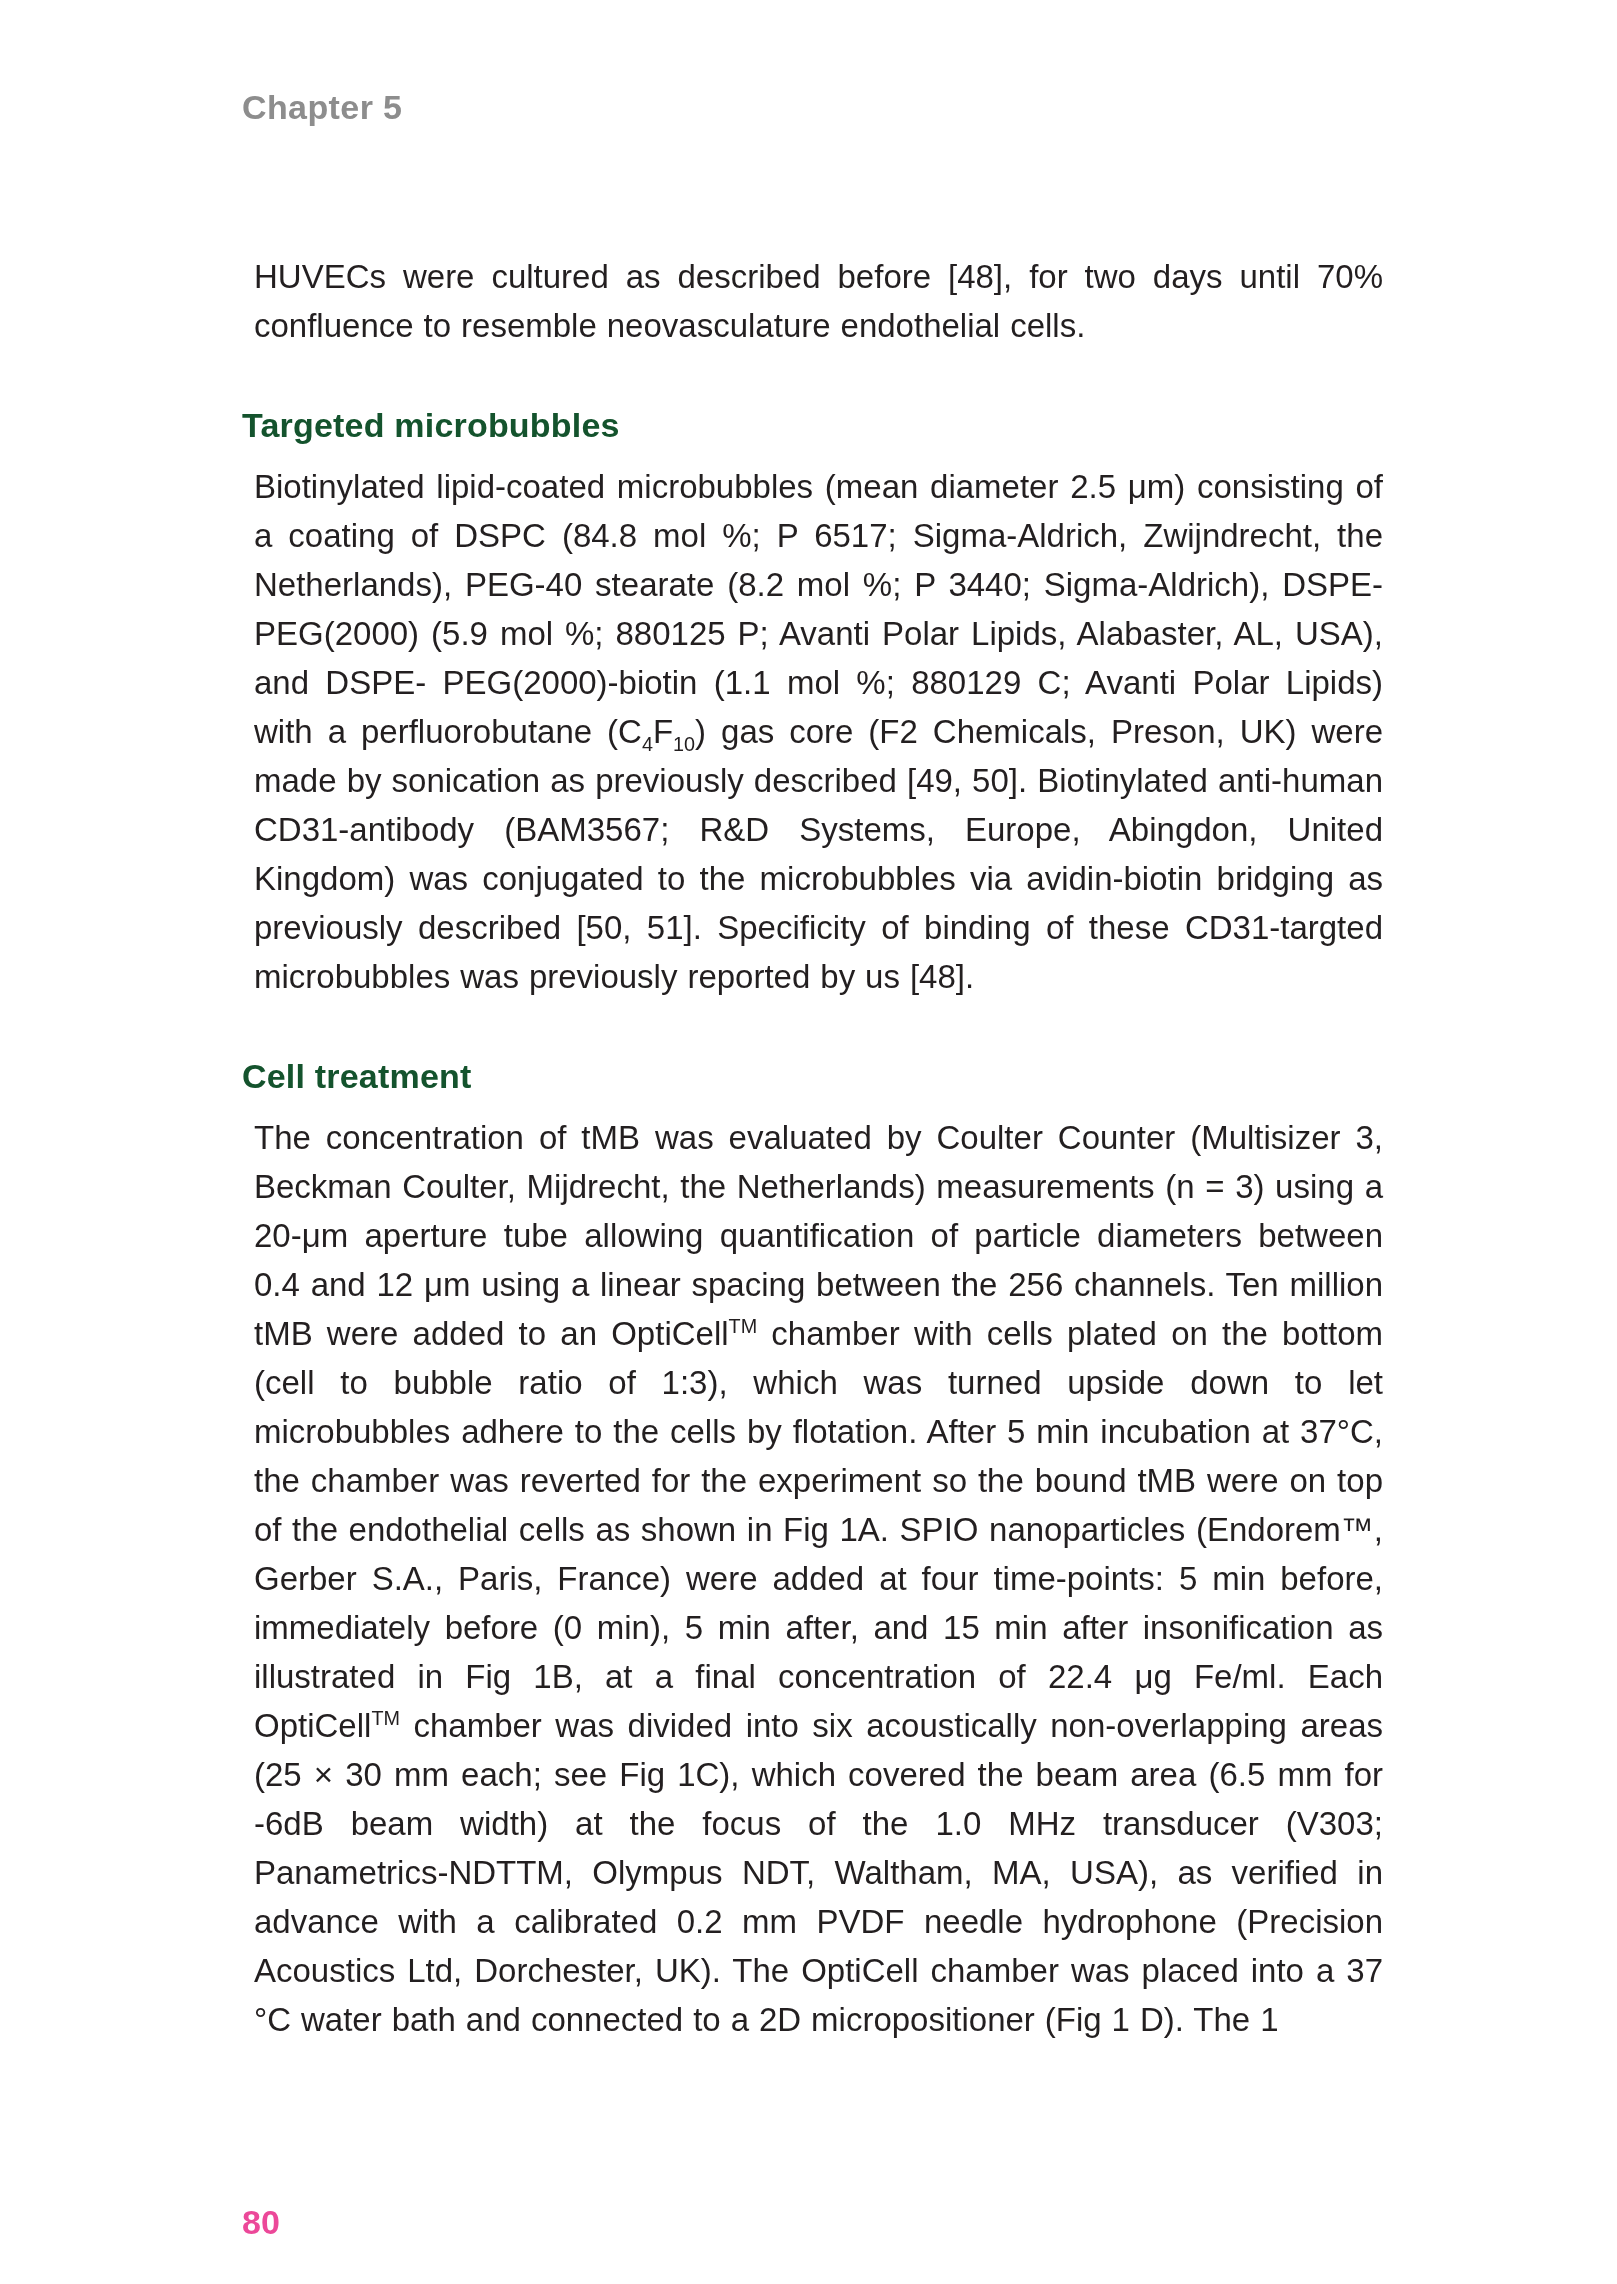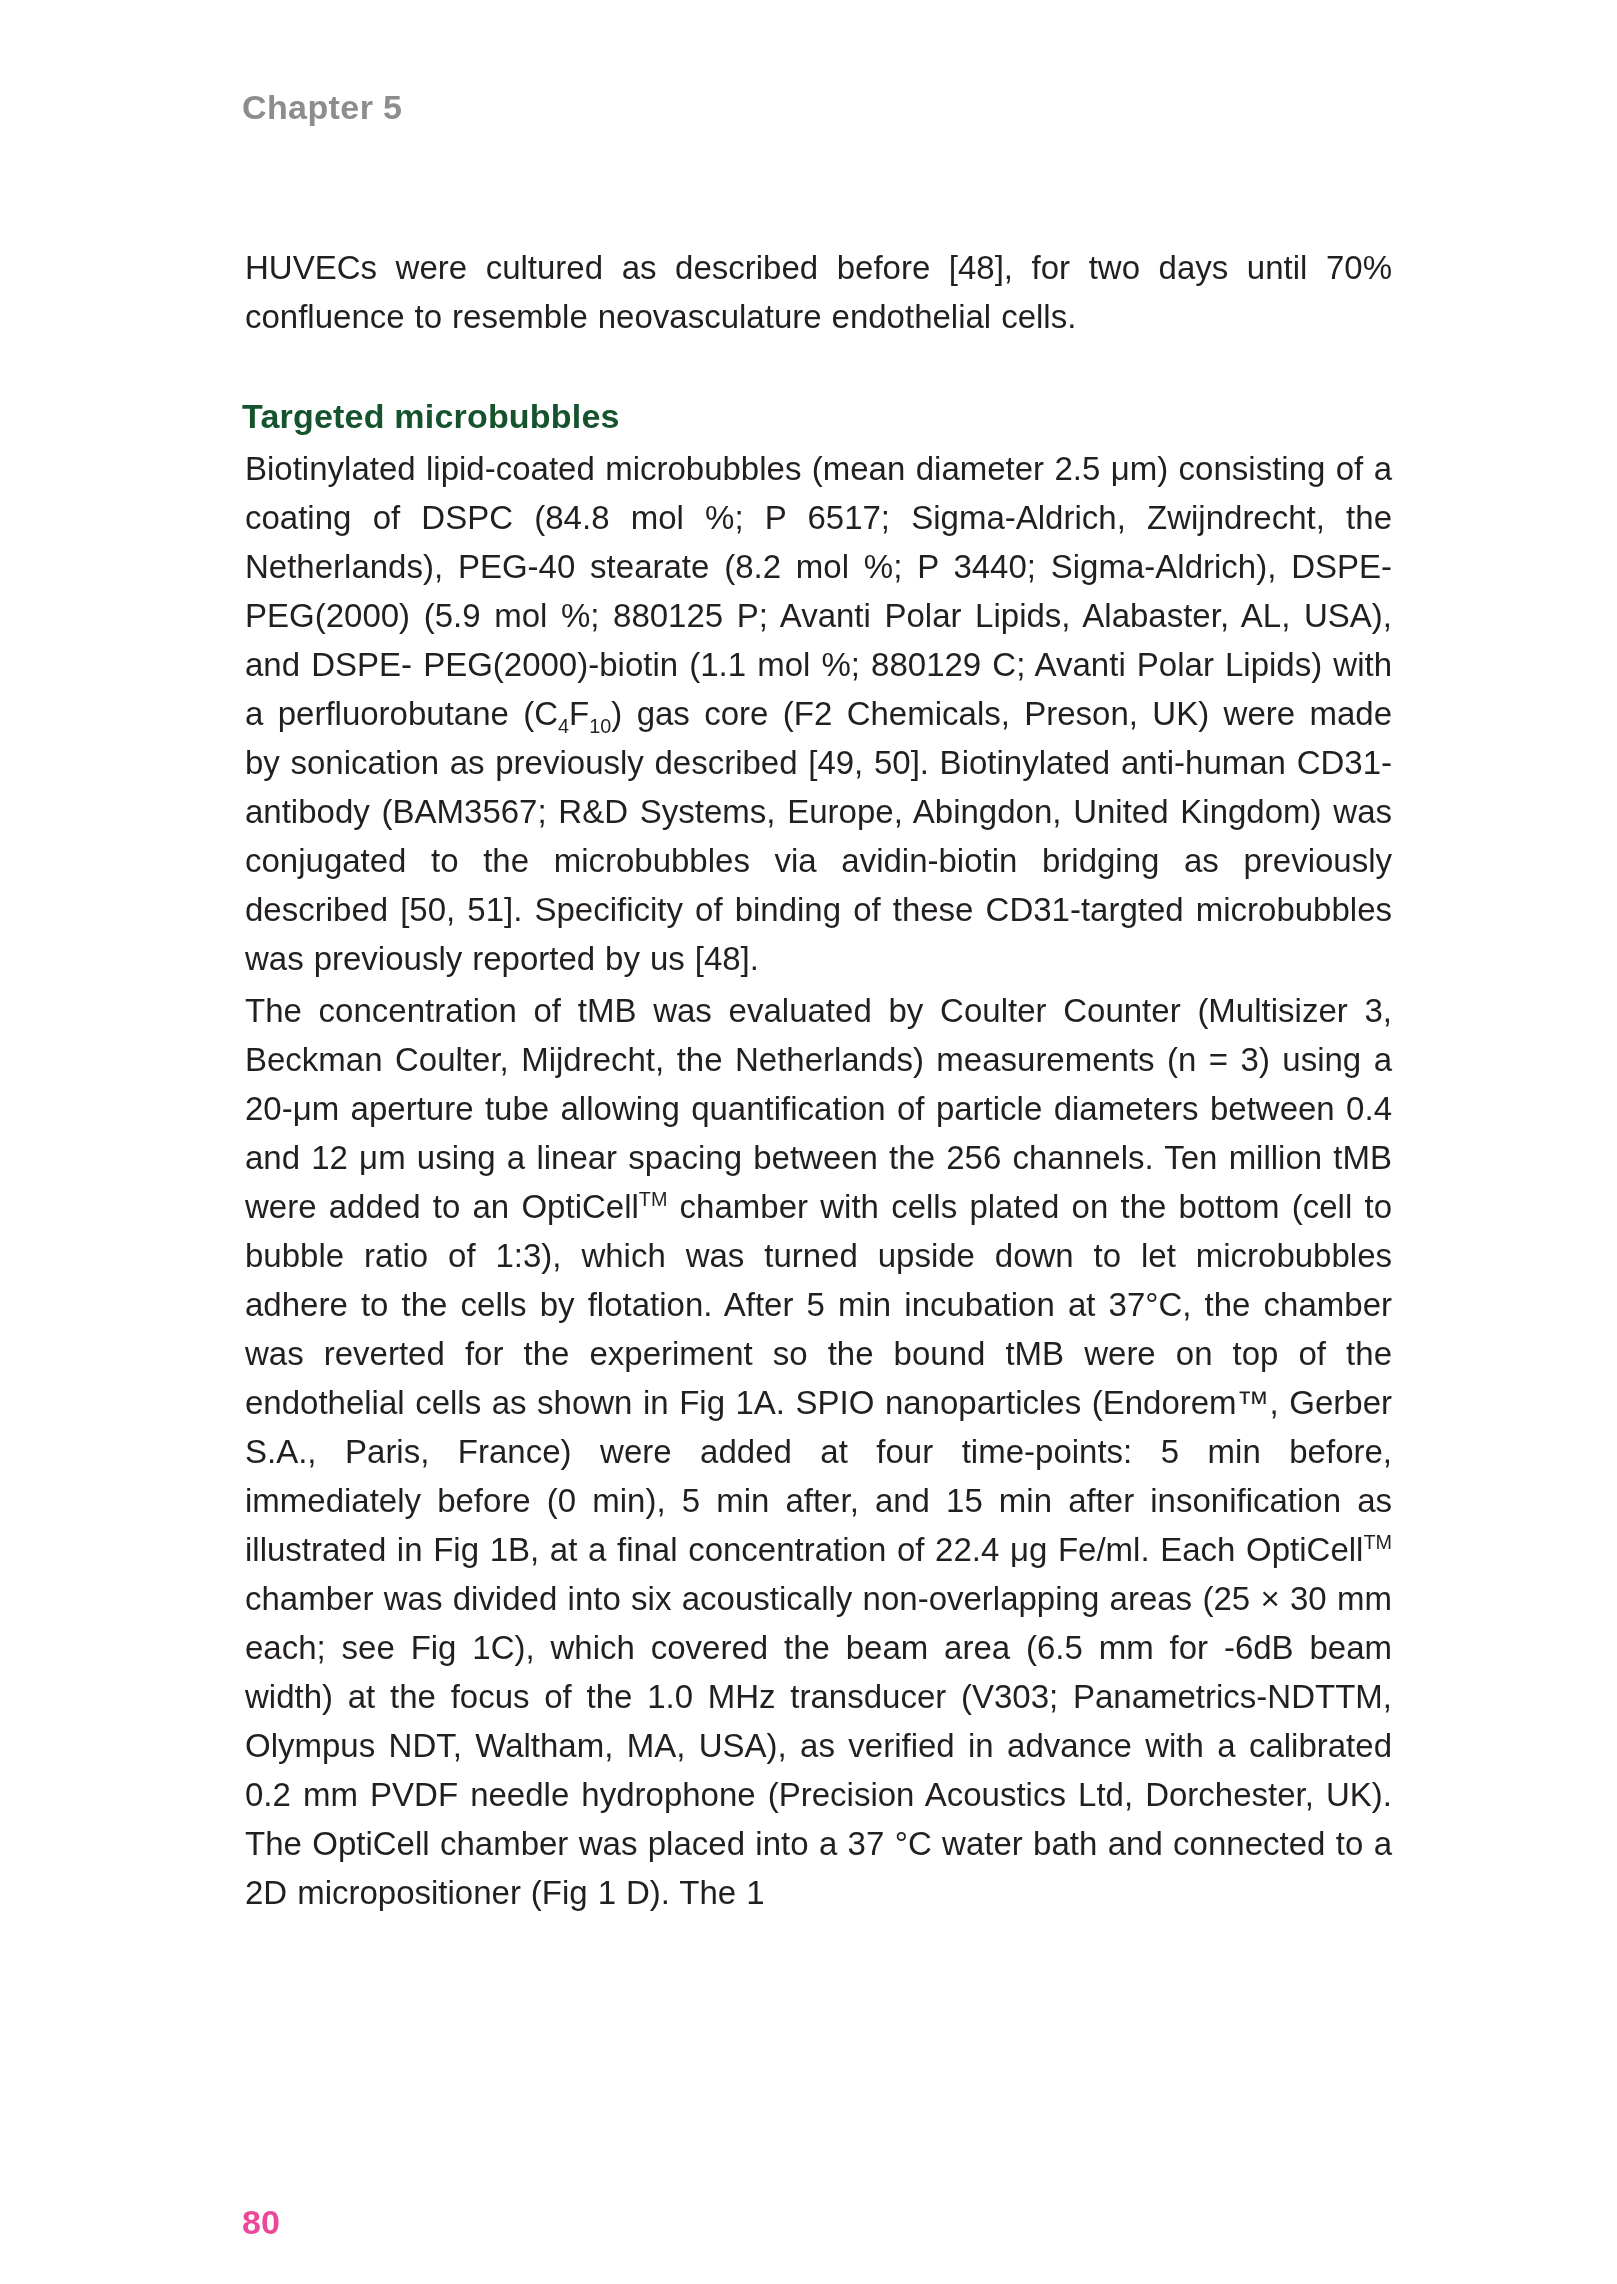--- a/index.html
+++ b/index.html
@@ -28,21 +28,21 @@
     color: #8d8d8d;
     letter-spacing: 0.4px;
   }
   .page-body {
     position: absolute;
     top: 240px;
     left: 242px;
     width: 1153px;
   }
   p.body-para {
-    margin: 3px;
+    margin: 12px;
     font-size: 33px;
     line-height: 49px;
     text-align: justify;
     color: #231f20;
     word-spacing: 0.8px;
   }
   h2.section-heading {
     margin: 50px 0 0 0;
     font-size: 34px;
     line-height: 50px;
@@ -73,20 +73,21 @@
   <div class="running-header">Chapter 5</div>
 
   <main class="page-body">
 
     <p class="body-para">HUVECs were cultured as described before [48], for two days until 70% confluence to resemble neovasculature endothelial cells.</p>
 
     <h2 class="section-heading">Targeted microbubbles</h2>
 
     <p class="body-para">Biotinylated lipid-coated microbubbles (mean diameter 2.5 μm) consisting of a coating of DSPC (84.8 mol %; P 6517; Sigma-Aldrich, Zwijndrecht, the Netherlands), PEG-40 stearate (8.2 mol %; P 3440; Sigma-Aldrich), DSPE-PEG(2000) (5.9 mol %; 880125 P; Avanti Polar Lipids, Alabaster, AL, USA), and DSPE- PEG(2000)-biotin (1.1 mol %; 880129 C; Avanti Polar Lipids) with a perfluorobutane (C<sub>4</sub>F<sub>10</sub>) gas core (F2 Chemicals, Preson, UK) were made by sonication as previously described [49, 50]. Biotinylated anti-human CD31-antibody (BAM3567; R&amp;D Systems, Europe, Abingdon, United Kingdom) was conjugated to the microbubbles via avidin-biotin bridging as previously described [50, 51]. Specificity of binding of these CD31-targted microbubbles was previously reported by us [48].</p>
 
+    <h2 class="section-heading">Cell treatment</h2>
 
     <p class="body-para">The concentration of tMB was evaluated by Coulter Counter (Multisizer 3, Beckman Coulter, Mijdrecht, the Netherlands) measurements (n = 3) using a 20-μm aperture tube allowing quantification of particle diameters between 0.4 and 12 μm using a linear spacing between the 256 channels. Ten million tMB were added to an OptiCell<sup>TM</sup> chamber with cells plated on the bottom (cell to bubble ratio of 1:3), which was turned upside down to let microbubbles adhere to the cells by flotation. After 5 min incubation at 37°C, the chamber was reverted for the experiment so the bound tMB were on top of the endothelial cells as shown in Fig 1A. SPIO nanoparticles (Endorem™, Gerber S.A., Paris, France) were added at four time-points: 5 min before, immediately before (0 min), 5 min after, and 15 min after insonification as illustrated in Fig 1B, at a final concentration of 22.4 μg Fe/ml. Each OptiCell<sup>TM</sup> chamber was divided into six acoustically non-overlapping areas (25 × 30 mm each; see Fig 1C), which covered the beam area (6.5 mm for -6dB beam width) at the focus of the 1.0 MHz transducer (V303; Panametrics-NDTTM, Olympus NDT, Waltham, MA, USA), as verified in advance with a calibrated 0.2 mm PVDF needle hydrophone (Precision Acoustics Ltd, Dorchester, UK). The OptiCell chamber was placed into a 37 °C water bath and connected to a 2D micropositioner (Fig 1 D). The 1</p>
 
   </main>
 
   <div class="page-number">80</div>
 
 </div>
 
 

